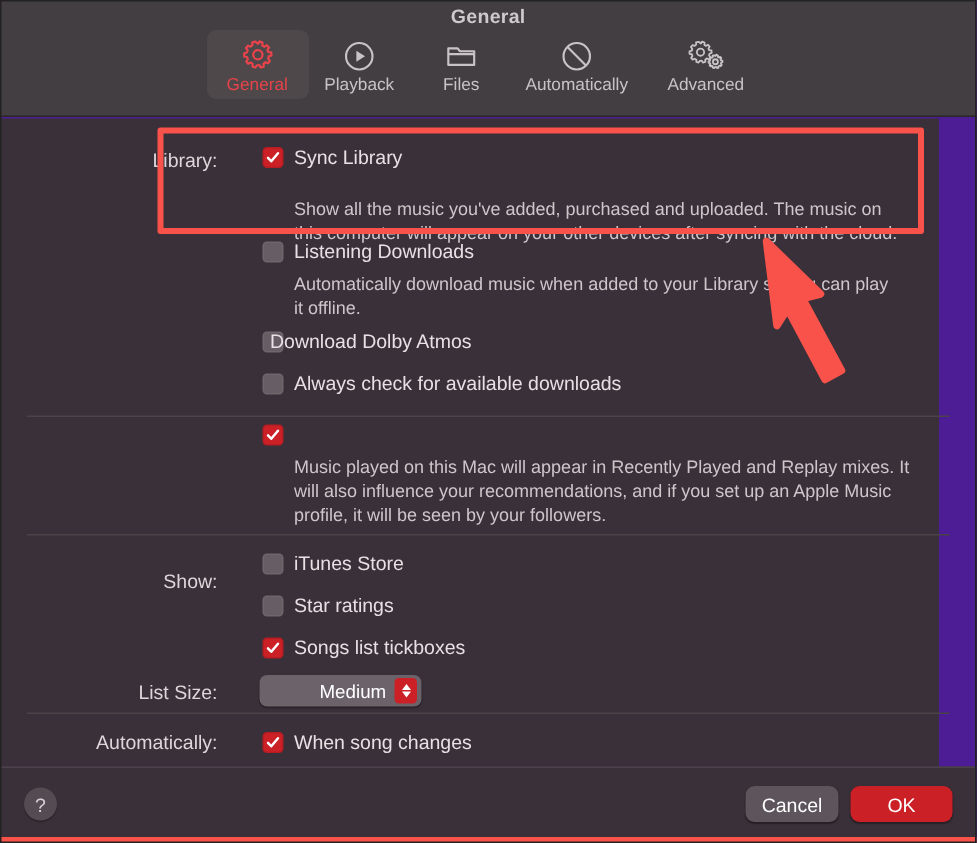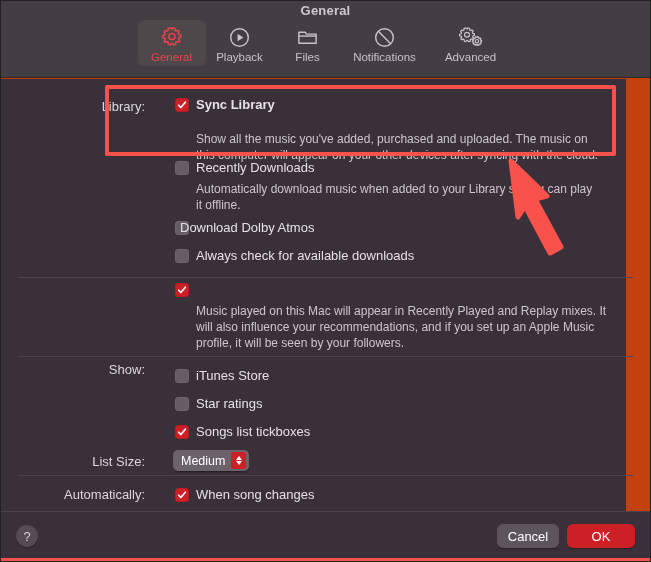--- a/index.html
+++ b/index.html
@@ -6,21 +6,21 @@
   html, body {
     width: 651px; height: 562px;
     background: #1b1b1b;
     font-family: "Liberation Sans", sans-serif;
     overflow: hidden;
   }
   #window {
     position: absolute;
     left: 0; top: 0;
     width: 651px; height: 562px;
-    background: #c2410c;
+    background: #4c1d95;
     overflow: hidden;
   }
   
   #toolbar {
     position: absolute; left: 0; top: 0;
     width: 651px; height: 78px;
     background: #433e41;
     border-bottom: 1px solid #2b2729;
   }
   #win-title {
@@ -92,21 +92,21 @@
   
   .sel {
     position: absolute;
     height: 21px;
     background: #6b626a;
     border-radius: 5px;
     display: flex; align-items: center;
     padding: 0 3px 0 8px;
     box-shadow: 0 1px 1px rgba(0,0,0,.35);
   }
-  .sel .seltext { font-size: 12.5px; color: #fff; margin-right: 6px; white-space: nowrap; }
+  .sel .seltext { font-size: 12.5px; color: #fff; margin-right: 6px; white-space: nowrap; margin-left: 32px; }
   .stepper {
     width: 15px; height: 17px; border-radius: 3px;
     background: #cc2027;
     display: flex; flex-direction: column;
     align-items: center; justify-content: center;
   }
   .stepper .ar { width: 0; height: 0; border-left: 3.5px solid transparent; border-right: 3.5px solid transparent; }
   .stepper .up { border-bottom: 4px solid #fff; margin-bottom: 1.5px; }
   .stepper .dn { border-top: 4px solid #fff; }
   
@@ -193,21 +193,21 @@
         <span class="tlabel">Files</span>
       </div>
 
       <div class="tab wide">
         <span class="ticon">
           <svg width="23" height="23" viewBox="0 0 24 24" fill="none" stroke="#c9c3c7" stroke-width="1.5">
             <circle cx="12" cy="12" r="9.2"></circle>
             <path d="M5.6 5.6 18.4 18.4"></path>
           </svg>
         </span>
-        <span class="tlabel">Notifications</span>
+        <span class="tlabel">Automatically</span>
       </div>
 
       <div class="tab wide">
         <span class="ticon">
           <svg width="26" height="24" viewBox="0 0 28 24" fill="none" stroke="#c9c3c7" stroke-width="1.3">
             <path d="M10 3.4 10.8 2 12.6 2.8 12.5 4.4 13.7 5.1 15.1 4.3 16.3 5.6 15.4 6.9 15.9 8.2 17.6 8.4 17.7 10.2 16.2 10.7 15.8 12 16.8 13.3 15.7 14.7 14.2 14.1 13.1 15 13.2 16.6 11.4 17.1 10.6 15.7 9.2 15.8 8.3 17.1 6.7 16.6 6.7 15 5.5 14.3 4.1 15 3 13.7 3.9 12.4 3.5 11.1 1.8 10.8 1.8 9 3.4 8.5 3.8 7.2 2.8 5.9 4 4.6 5.5 5.1 6.6 4.2 6.5 2.6 8.3 2.2z" stroke-linejoin="round"></path>
             <circle cx="9.7" cy="9.6" r="2.6"></circle>
             <path d="M20.4 12.4 21 11.4 22.2 12 22.1 13 22.9 13.5 23.8 13 24.6 13.8 24.1 14.7 24.4 15.5 25.4 15.7 25.5 16.8 24.6 17.1 24.3 17.9 24.9 18.7 24.2 19.6 23.2 19.3 22.5 19.8 22.6 20.8 21.5 21.1 21 20.2 20.1 20.3 19.5 21.1 18.5 20.8 18.5 19.8 17.8 19.4 16.9 19.8 16.2 19 16.8 18.2 16.5 17.4 15.5 17.2 15.5 16.1 16.5 15.8 16.7 15 16.1 14.2 16.9 13.4 17.8 13.7 18.5 13.1 18.4 12.1 19.5 11.9z" stroke-linejoin="round"></path>
             <circle cx="20.4" cy="16.5" r="1.8"></circle>
           </svg>
@@ -220,26 +220,26 @@
 
   <div id="content">
 
     <div class="flabel" style="left:40px; top:20px; width:105px;">Library:</div>
 
     <div class="cb on" style="left:175px; top:19px;">
       <svg width="10" height="10" viewBox="0 0 12 12">
           <path d="M2 6.3 4.6 9 10 2.6" stroke="#fff" stroke-width="2" fill="none" stroke-linecap="round" stroke-linejoin="round"></path>
         </svg>
     </div>
-    <div class="cbl" style="left:196px; top:18px;font-weight:bold;">Sync Library</div>
+    <div class="cbl" style="left:196px; top:18px;">Sync Library</div>
 
     <div class="desc" style="left:196px; top:52px; width:410px;">Show all the music you've added, purchased and uploaded. The music on this computer will appear on your other devices after syncing with the cloud.</div>
 
     <div class="cb off" style="left:175px; top:82px;"></div>
-    <div class="cbl" style="left:196px; top:81px;">Recently Downloads</div>
+    <div class="cbl" style="left:196px; top:81px;">Listening Downloads</div>
 
     <div class="desc" style="left:196px; top:102px; width:404px;">Automatically download music when added to your Library so you can play it offline.</div>
 
     <div class="cb off" style="left:175px; top:142px;"></div>
     <div class="cbl" style="left:180px; top:141px;">Download Dolby Atmos</div>
 
     <div class="cb off" style="left:175px; top:170px;"></div>
     <div class="cbl" style="left:196px; top:169px;text-align:center;">Always check for available downloads</div>
 
     <div class="divider" style="top:198px;"></div>
@@ -247,21 +247,21 @@
     <div class="cb on" style="left:175px; top:204px;">
       <svg width="10" height="10" viewBox="0 0 12 12">
           <path d="M2 6.3 4.6 9 10 2.6" stroke="#fff" stroke-width="2" fill="none" stroke-linecap="round" stroke-linejoin="round"></path>
         </svg>
     </div>
 
     <div class="desc" style="left:196px; top:224px; width:412px;">Music played on this Mac will appear in Recently Played and Replay mixes. It will also influence your recommendations, and if you set up an Apple Music profile, it will be seen by your followers.</div>
 
     <div class="divider" style="top:277px;"></div>
 
-    <div class="flabel" style="left:40px; top:283px; width:105px;">Show:</div>
+    <div class="flabel" style="left:40px; top:301px; width:105px;">Show:</div>
 
     <div class="cb off" style="left:175px; top:290px;"></div>
     <div class="cbl" style="left:196px; top:289px;">iTunes Store</div>
 
     <div class="cb off" style="left:175px; top:318px;"></div>
     <div class="cbl" style="left:196px; top:317px;">Star ratings</div>
 
     <div class="cb on" style="left:175px; top:346px;">
       <svg width="10" height="10" viewBox="0 0 12 12">
           <path d="M2 6.3 4.6 9 10 2.6" stroke="#fff" stroke-width="2" fill="none" stroke-linecap="round" stroke-linejoin="round"></path>

